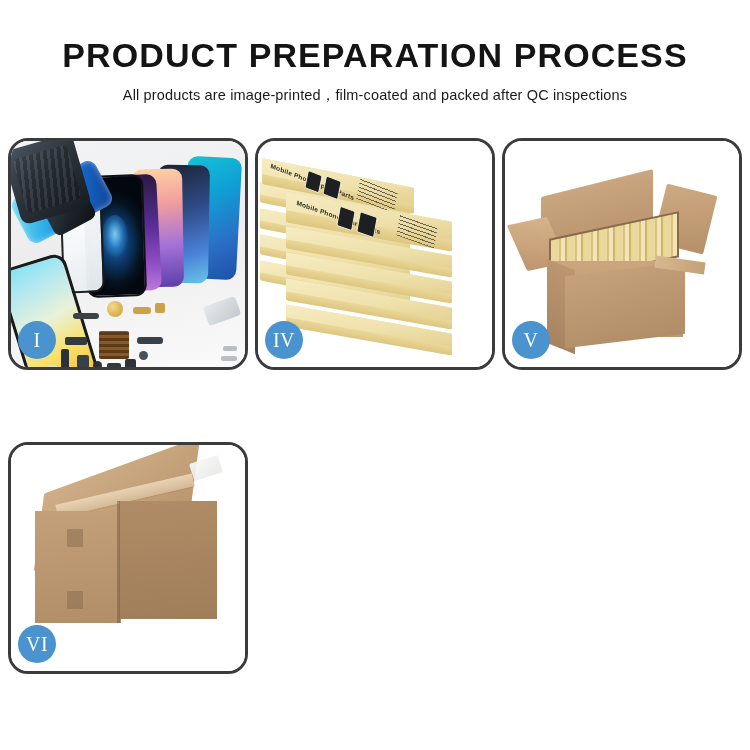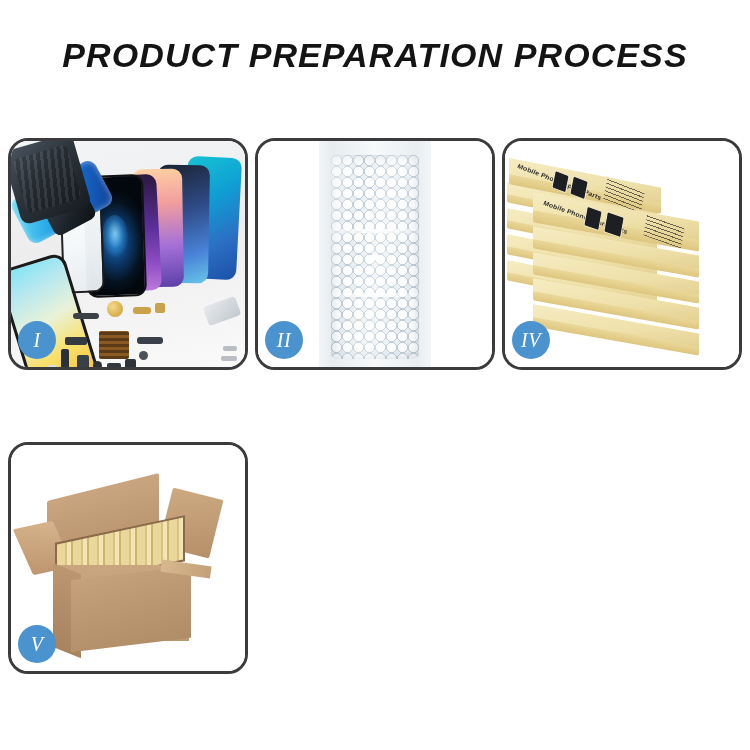--- a/index.html
+++ b/index.html
@@ -13,21 +13,20 @@
     font-family: "Liberation Sans", sans-serif;
     overflow: hidden;
     position: relative;
   }
 
   .page {
     position: relative;
     width: 750px;
     height: 750px;
     background: #ffffff;
-    font-style: italic;
   }
 
   
   .header {
     position: absolute;
     left: 0;
     top: 0;
     width: 750px;
     text-align: center;
   }
@@ -403,20 +402,21 @@
     background: rgba(110,84,58,.45);
   }
 </style>
 </head>
 <body>
 
 <div class="page">
 
   <div class="header">
     <h1 class="page-title">PRODUCT PREPARATION PROCESS</h1>
+    <p class="page-subtitle">All products are image-printed，film-coated and packed after QC inspections</p>
   </div>
 
   <div class="steps-grid">
 
     <div class="step-panel">
       <div class="panel-inner">
         <div class="scene-products">
           <div class="ph ph-fan1"></div>
           <div class="ph ph-fan2"></div>
           <div class="ph ph-fan3"></div>
@@ -442,31 +442,20 @@
           <div class="part p13"></div>
           <div class="part p14"></div>
           <div class="part p15"></div>
           <div class="part p16"></div>
           <div class="part p17"></div>
         </div>
       </div>
       <div class="step-badge">I</div>
     </div>
 
-    <div class="step-panel">
-      <div class="panel-inner">
-        <div class="scene-bubble">
-          <div class="bubble-sleeve"></div>
-          <div class="bubble-pack"></div>
-          <div class="bubble-seal" style="top:88px"></div>
-          <div class="bubble-seal" style="top:152px"></div>
-        </div>
-      </div>
-      <div class="step-badge">II</div>
-    </div>
 
 
     <div class="step-panel">
       <div class="panel-inner">
         <div class="scene-stack">
 
           <div class="kbox" style="left:2px;  top:56px;  width:150px; height:20px; transform:skewY(11deg);">
               <span class="lid"></span>
             </div>
           <div class="kbox" style="left:2px;  top:82px;  width:150px; height:20px; transform:skewY(11deg);">
@@ -523,15 +512,30 @@
           <div class="ct-fill"></div>
           <div class="ct-body"></div>
           <div class="ct-bodyleft"></div>
           <div class="ct-front"></div>
           <div class="ct-frontflapedge"></div>
         </div>
       </div>
       <div class="step-badge">V</div>
     </div>
 
+    <div class="step-panel">
+      <div class="panel-inner">
+        <div class="scene-sealed">
+          <div class="sb-top"></div>
+          <div class="sb-tapeend"></div>
+          <div class="sb-tape"></div>
+          <div class="sb-left"></div>
+          <div class="sb-right"></div>
+          <div class="sb-edge"></div>
+          <div class="sb-seamL"></div>
+          <div class="sb-seamL2"></div>
+        </div>
+      </div>
+      <div class="step-badge">VI</div>
+    </div>
 
   </div>
 </div>
 
 </body></html>

